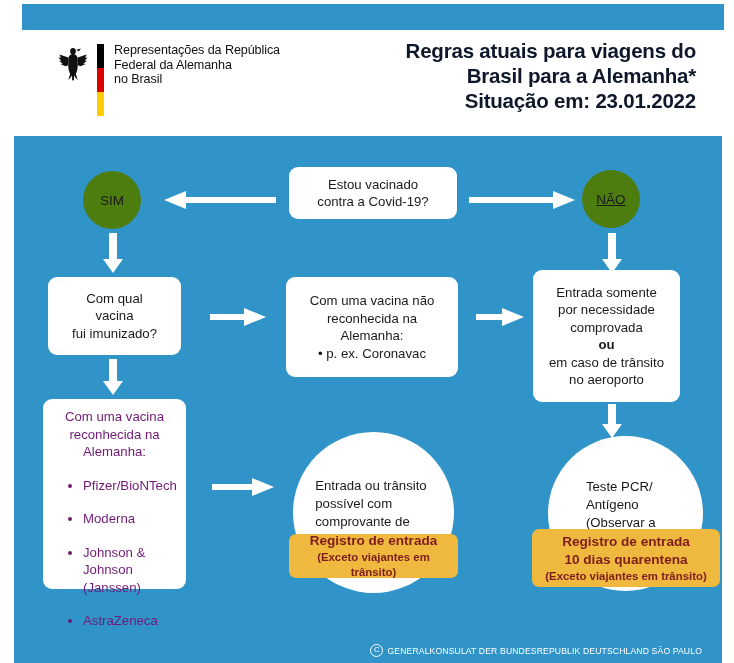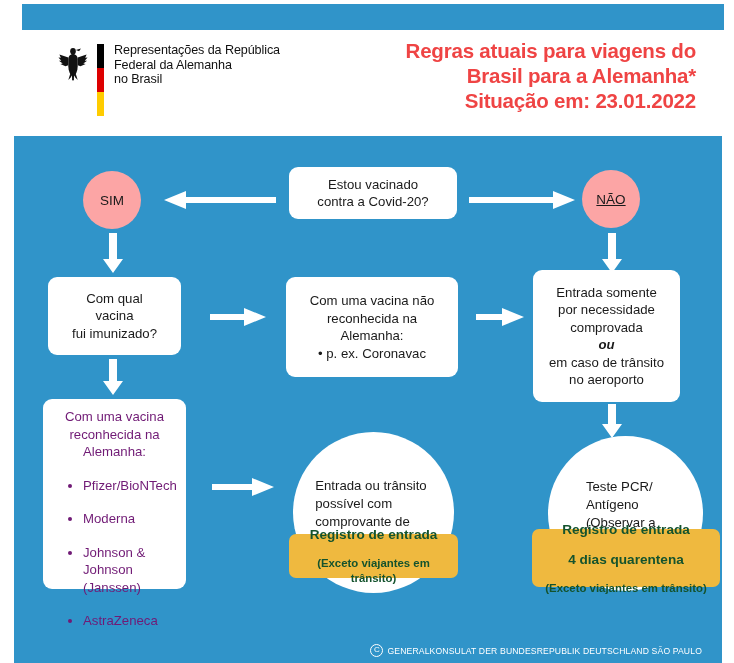--- a/index.html
+++ b/index.html
@@ -41,21 +41,21 @@
     font-size:12.6px;line-height:14.6px;color:#111;
     font-family:"Liberation Sans", sans-serif;
     letter-spacing:-0.1px;
     white-space:pre-line;
   }
   .title-block{
     position:absolute;right:38px;top:8px;
     text-align:right;
     font-weight:bold;
     font-size:20.5px;line-height:25px;
-    color:#ef4444;
+    color:#0f172a;
     letter-spacing:-0.2px;
   }
   .title-block div{white-space:nowrap;}
 
   
   .panel{
     position:absolute;left:14px;top:136px;width:708px;height:527px;
     background:#3094c9;
   }
 
@@ -71,21 +71,21 @@
     display:flex;
     flex-direction:column;
     align-items:center;
     justify-content:center;
     box-sizing:border-box;
     padding:6px 8px;
     white-space:pre-line;
   }
   .oval{
     position:absolute;
-    background:#fca5a5;
+    background:#4d7c0f;
     border-radius:50%;
     color:#1a1a1a;
     display:flex;align-items:center;justify-content:center;
     font-size:13.5px;
     box-sizing:border-box;
   }
   .circle-text{
     position:absolute;
     background:#ffffff;
     border-radius:50%;
@@ -95,27 +95,26 @@
     display:flex;flex-direction:column;
     align-items:center;justify-content:center;
     box-sizing:border-box;
     padding:10px 12px;
     white-space:pre-line;
   }
   .orangebox{
     position:absolute;
     background:#efb93f;
     border-radius:7px;
-    color:#14532d;
+    color:#7f1d1d;
     text-align:center;
     box-sizing:border-box;
     display:flex;flex-direction:column;
     align-items:center;justify-content:center;
     padding:5px 4px;
-    gap:12px;
   }
   .orangebox .ob-main{font-size:13.6px;font-weight:bold;line-height:18px;}
   .orangebox .ob-sub{font-size:11.4px;font-weight:bold;line-height:15px;}
 
   
   .listbox{
     position:absolute;background:#ffffff;border-radius:9px;
     box-sizing:border-box;padding:9px 10px 8px 10px;
     color:#701a75;
   }
@@ -144,21 +143,21 @@
     color:#ffffff;
     font-size:8.6px;
     letter-spacing:0.15px;
     display:flex;align-items:center;gap:4px;
     white-space:nowrap;
   }
   .copyright .csym{
     display:inline-block;width:11px;height:11px;border:1px solid #fff;
     border-radius:50%;font-size:8px;line-height:9px;text-align:center;
   }
-  .bold-ou{font-weight:bold;font-style:italic;}
+  .bold-ou{font-weight:bold;}
 </style>
 </head>
 <body>
 
 <div class="root">
 
   <div class="top-banner"></div>
 
   <div class="header">
 
@@ -184,21 +183,21 @@
     <div class="title-block">
       <div>Regras atuais para viagens do</div>
       <div>Brasil para a Alemanha*</div>
       <div>Situação em: 23.01.2022</div>
     </div>
   </div>
 
   <div class="panel">
 
     <div class="nodebox" style="left:275px;top:31px;width:168px;height:52px;">Estou vacinado
-contra a Covid-20?</div>
+contra a Covid-19?</div>
 
     <div class="oval" style="left:69px;top:35px;width:58px;height:58px;">SIM</div>
 
     <div class="oval" style="left:568px;top:34px;width:58px;height:58px;text-decoration:underline;">NÃO</div>
 
     <div class="arrow" style="left:150px;top:52px;">
       <svg width="112" height="24" viewBox="0 0 112 24">
         <path d="M112 9 H22 V3 L0 12 L22 21 V15 H112 Z" fill="#ffffff"></path>
       </svg>
     </div>
@@ -293,21 +292,21 @@
 (Observar a
 regra de 48h)</div>
 
     <div class="orangebox" style="left:275px;top:398px;width:169px;height:44px;">
       <div class="ob-main">Registro de entrada</div>
       <div class="ob-sub">(Exceto viajantes em trânsito)</div>
     </div>
 
     <div class="orangebox" style="left:518px;top:393px;width:188px;height:58px;">
       <div class="ob-main">Registro de entrada</div>
-      <div class="ob-main">4 dias quarentena</div>
+      <div class="ob-main">10 dias quarentena</div>
       <div class="ob-sub">(Exceto viajantes em trânsito)</div>
     </div>
 
   </div>
 
 
   <div class="copyright">
     <span class="csym">C</span>
     <span>GENERALKONSULAT DER BUNDESREPUBLIK DEUTSCHLAND SÃO PAULO</span>
   </div>

